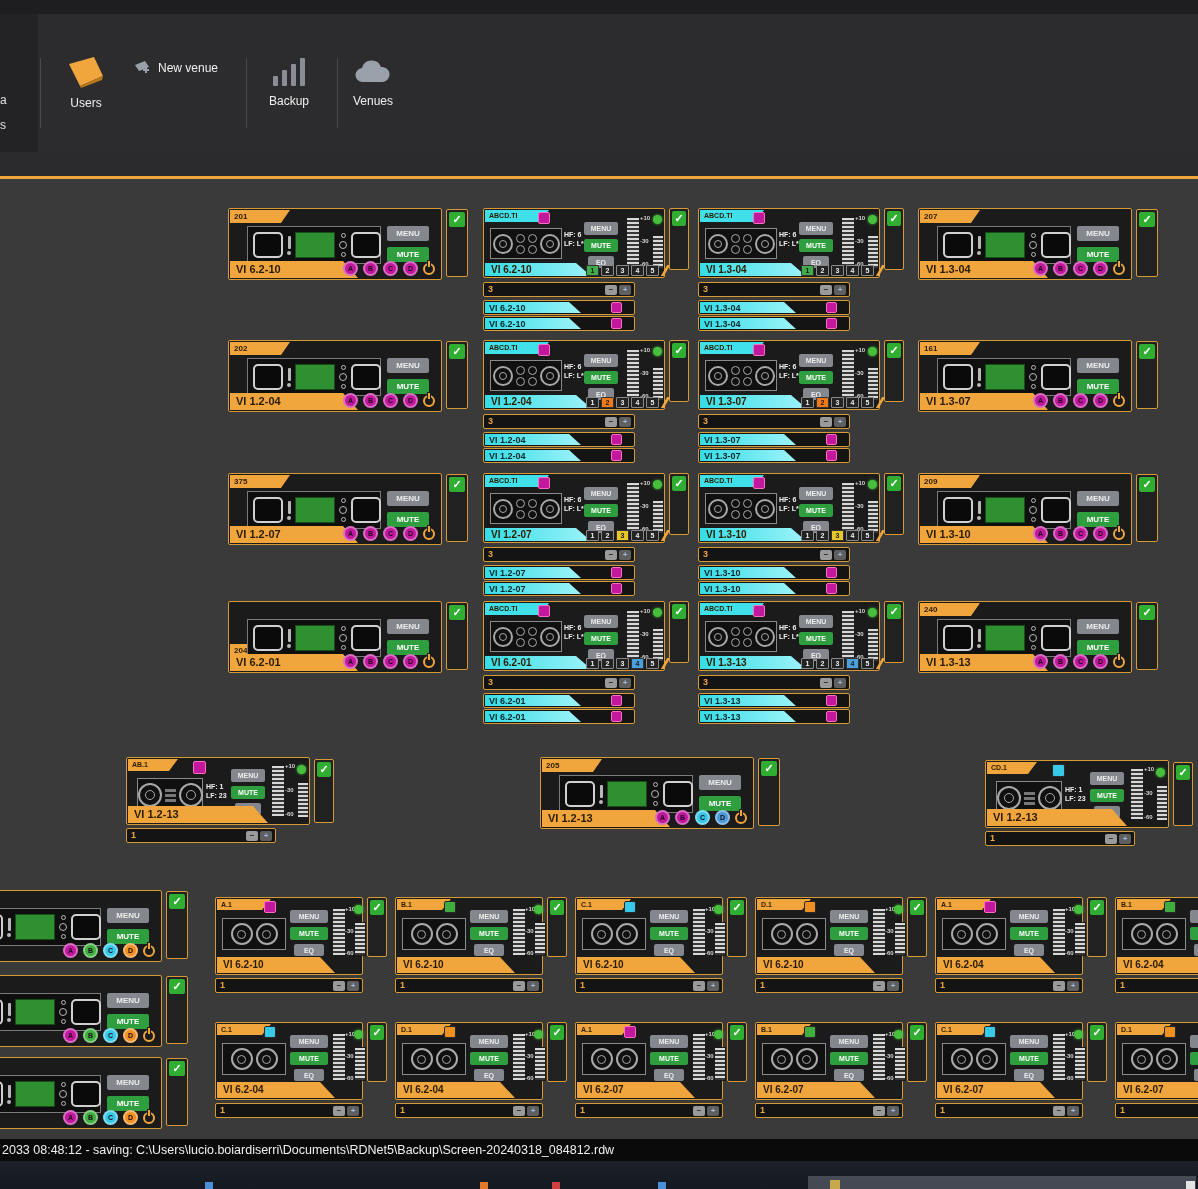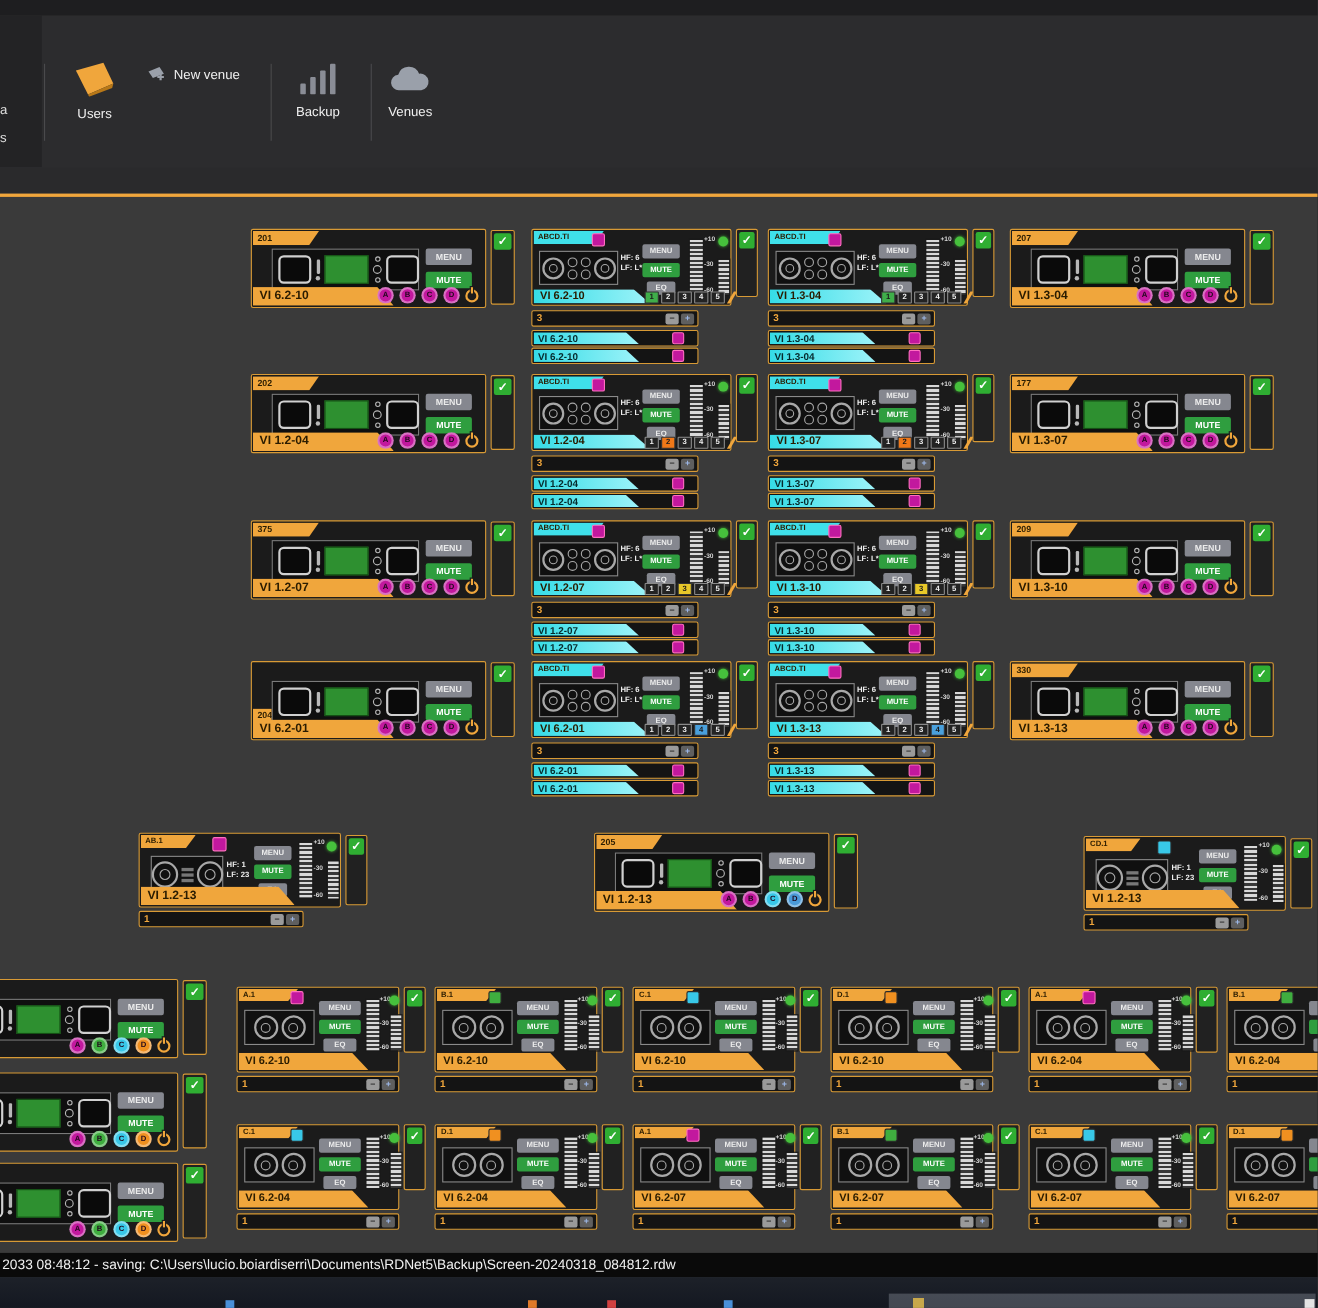--- a/index.html
+++ b/index.html
@@ -458,21 +458,21 @@
         <div class="sq" style="left: 127px; top: 1px; background: rgb(194, 24, 158); border: 1px solid rgb(255, 110, 192);"></div>
       </div>
       <div class="subrow" style="left: 698px; top: 269px; width: 152px; height: 15px;">
         <div class="substrip" style="width: 96px;">VI 1.3-07</div>
         <div class="sq" style="left: 127px; top: 1px; background: rgb(194, 24, 158); border: 1px solid rgb(255, 110, 192);"></div>
       </div>
       <div class="chk" style="left: 884px; top: 161px; width: 18px; height: 60px;">
         <div class="mark">✓</div>
       </div>
       <div class="panel" style="left: 918px; top: 161px; width: 214px; height: 72px;">
-        <div class="tab orange" style="width: 56px; height: 13px; font-size: 8px; line-height: 13px;">177</div>
+        <div class="tab orange" style="width: 56px; height: 13px; font-size: 8px; line-height: 13px;">161</div>
         <div class="face" style="left: 18px; top: 17px; width: 134px; height: 38px;">
           <div class="handle"></div>
           <div class="exc">
             <div class="bar"></div>
             <div class="dot"></div>
           </div>
           <div class="screen"></div>
           <div class="dots">
             <i></i>
             <i class="big"></i>
@@ -830,21 +830,21 @@
         <div class="sq" style="left: 127px; top: 1px; background: rgb(194, 24, 158); border: 1px solid rgb(255, 110, 192);"></div>
       </div>
       <div class="subrow" style="left: 698px; top: 530px; width: 152px; height: 15px;">
         <div class="substrip" style="width: 96px;">VI 1.3-13</div>
         <div class="sq" style="left: 127px; top: 1px; background: rgb(194, 24, 158); border: 1px solid rgb(255, 110, 192);"></div>
       </div>
       <div class="chk" style="left: 884px; top: 422px; width: 18px; height: 60px;">
         <div class="mark">✓</div>
       </div>
       <div class="panel" style="left: 918px; top: 422px; width: 214px; height: 72px;">
-        <div class="tab orange" style="width: 56px; height: 13px; font-size: 8px; line-height: 13px;">330</div>
+        <div class="tab orange" style="width: 56px; height: 13px; font-size: 8px; line-height: 13px;">240</div>
         <div class="face" style="left: 18px; top: 17px; width: 134px; height: 38px;">
           <div class="handle"></div>
           <div class="exc">
             <div class="bar"></div>
             <div class="dot"></div>
           </div>
           <div class="screen"></div>
           <div class="dots">
             <i></i>
             <i class="big"></i>

